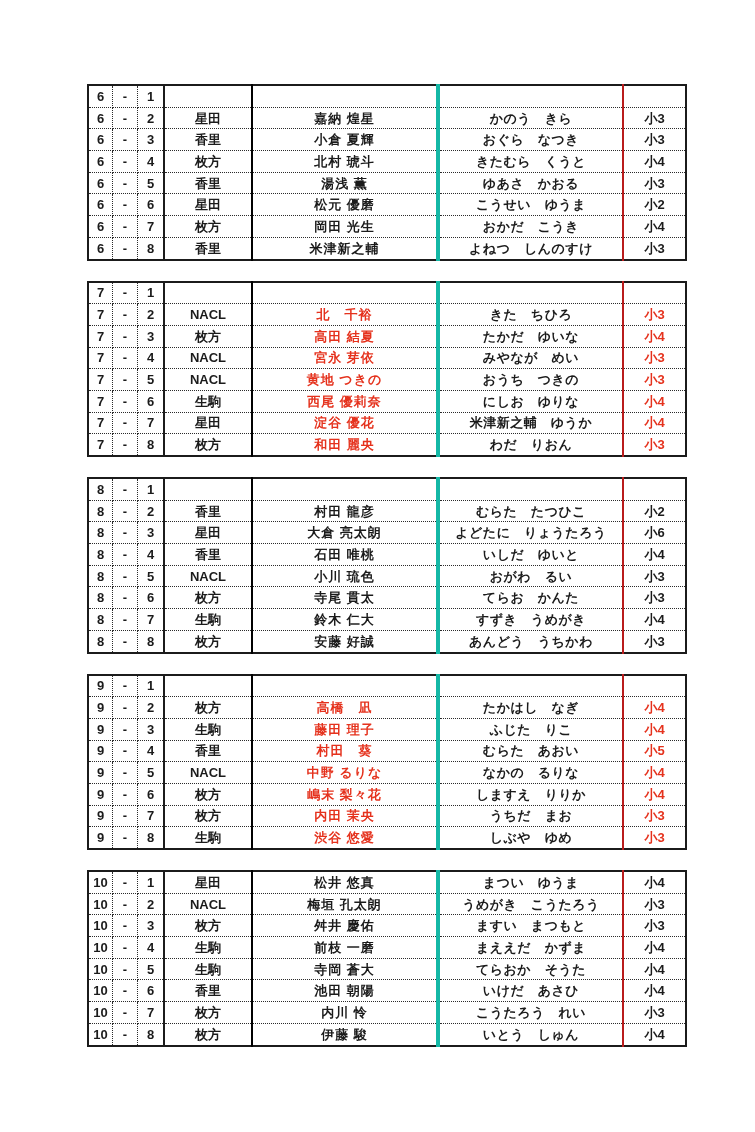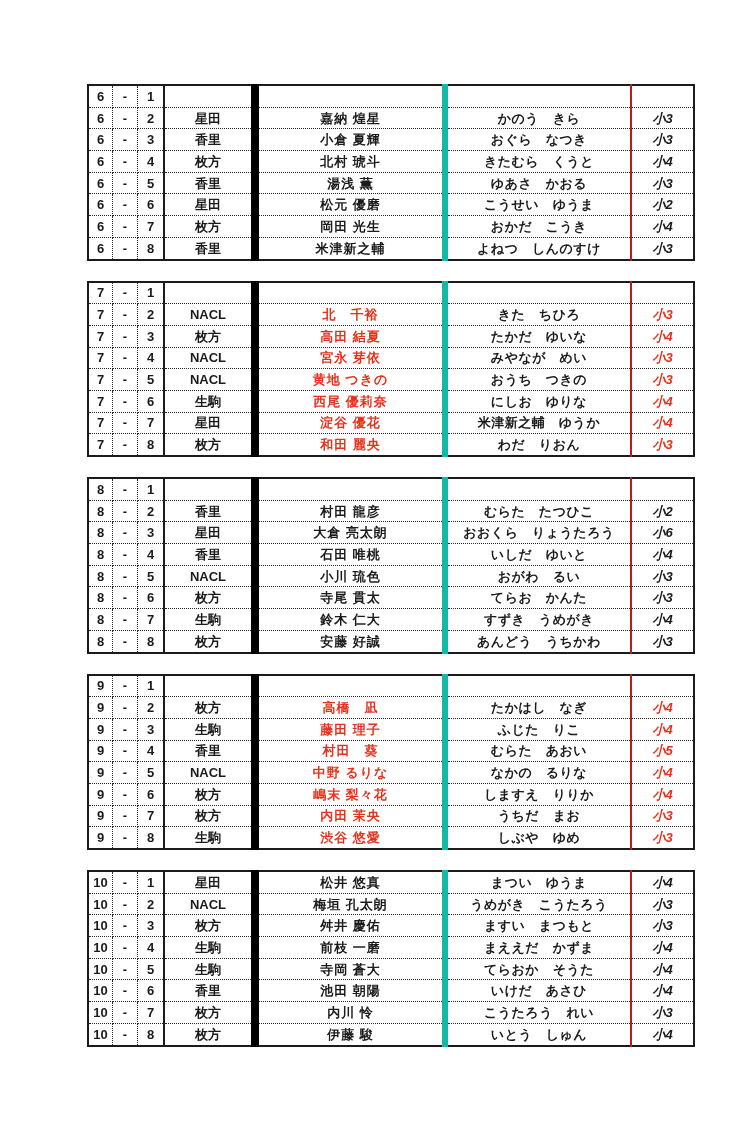--- a/index.html
+++ b/index.html
@@ -46,24 +46,24 @@
     color: #1b1b1b;
     white-space: nowrap;
     overflow: hidden;
   }
   table.roster tr:not(:last-child) td {
     border-bottom: 1px dotted #2b2b2b;
   }
   td.c-num   { width: 23px; font-weight: 400; font-size: 11.5px; border-right: 1px dotted #2b2b2b; }
   td.c-dash  { width: 24px; font-weight: 400; font-size: 11.5px; border-right: 1px dotted #2b2b2b; }
   td.c-seq   { width: 25px; font-weight: 400; font-size: 11.5px; border-right: 2px solid #1b1b1b; }
-  td.c-club  { width: 86px;  border-right: 8px solid #000000; }
-  td.c-name  { width: 183px; border-right: 6px solid #14b8a6; font-size: 14px; letter-spacing: 1px; }
+  td.c-club  { width: 86px;  border-right: 2px solid #000000; }
+  td.c-name  { width: 183px; border-right: 4px solid #14b8a6; font-size: 14px; letter-spacing: 1px; }
   td.c-kana  { width: 182px; border-right: 2px solid #b91c1c; letter-spacing: 0.5px; }
-  td.c-grade { width: 61px; font-style: italic; }
+  td.c-grade { width: 61px; }
   table.roster.red-names td.c-name,
   table.roster.red-names td.c-grade { color: var(--red, #e5321d); }
 </style>
 </head>
 <body>
 
 <div class="page">
   <div class="tables-container" id="tables-container">
       <table class="roster">
         <tbody>
@@ -236,21 +236,21 @@
     <td class="c-name">村田 龍彦</td>
     <td class="c-kana">むらた　たつひこ</td>
     <td class="c-grade">小2</td>
   </tr>
           <tr>
     <td class="c-num">8</td>
     <td class="c-dash">-</td>
     <td class="c-seq">3</td>
     <td class="c-club">星田</td>
     <td class="c-name">大倉 亮太朗</td>
-    <td class="c-kana">おおくら　りょうたろう</td>
+    <td class="c-kana">よどたに　りょうたろう</td>
     <td class="c-grade">小6</td>
   </tr>
           <tr>
     <td class="c-num">8</td>
     <td class="c-dash">-</td>
     <td class="c-seq">4</td>
     <td class="c-club">香里</td>
     <td class="c-name">石田 唯桃</td>
     <td class="c-kana">いしだ　ゆいと</td>
     <td class="c-grade">小4</td>

